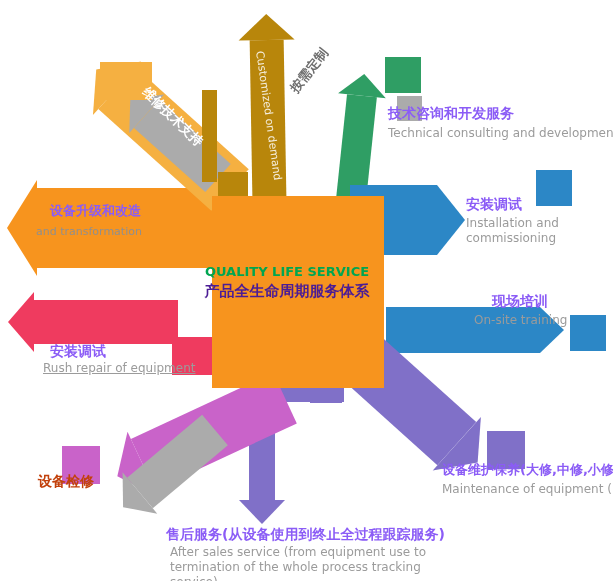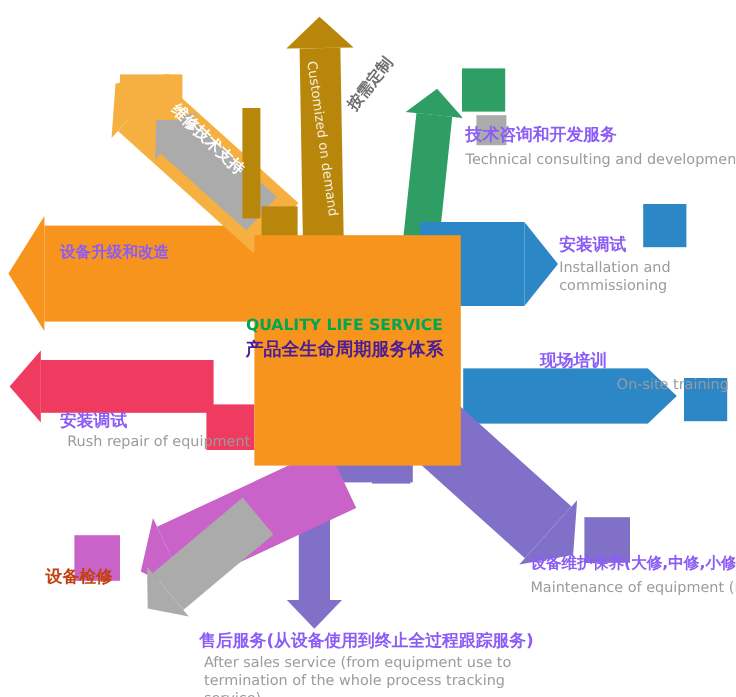--- a/index.html
+++ b/index.html
@@ -106,29 +106,30 @@
   <div class="lab rot" style="left:266px;top:50px;font-size:11px;color:rgba(255,255,255,0.85);transform:rotate(82deg);">Customized on demand</div>
 
   <div class="lab zh rot" style="left:150px;top:84px;color:#ffffff;font-size:13px;transform:rotate(44deg);">维修技术支持</div>
 
   <div class="lab zh" style="left:388px;top:105px;">技术咨询和开发服务</div>
   <div class="lab en" style="left:388px;top:126px;">Technical consulting and development</div>
 
   <div class="lab zh" style="left:466px;top:196px;">安装调试</div>
   <div class="lab en" style="left:466px;top:216px;width:150px;white-space:normal;">Installation and commissioning</div>
 
-  <div class="lab zh" style="left:450px;top:293px;">现场培训</div>
-  <div class="lab en" style="left:474px;top:313px;margin-left:40px;">On-site training</div>
+  <div class="lab zh" style="left:492px;top:293px;">现场培训</div>
+  <div class="lab en" style="left:474px;top:313px;">On-site training</div>
 
   <div class="lab zh" style="left:442px;top:462px;font-size:13px;">设备维护保养(大修,中修,小修,项修等)</div>
   <div class="lab en" style="left:442px;top:482px;">Maintenance of equipment (major, medium, minor and item repair)</div>
 
   <div class="lab zh" style="left:166px;top:526px;">售后服务(从设备使用到终止全过程跟踪服务)</div>
   <div class="lab en" style="left:170px;top:545px;width:270px;white-space:normal;">After sales service (from equipment use to termination of the whole process tracking service)</div>
 
   <div class="lab zh" style="left:38px;top:473px;color:#c2410c;">设备检修</div>
 
   <div class="lab zh" style="left:50px;top:343px;">安装调试</div>
-  <div class="lab en" style="left:56px;top:361px;">Rush repair of equipment</div>
+  <div class="lab en" style="left:43px;top:361px;text-decoration:underline;">Rush repair of equipment</div>
 
   <div class="lab zh" style="left:50px;top:203px;color:#8b5cf6;font-size:13px;">设备升级和改造</div>
+  <div class="lab" style="left:36px;top:225px;font-size:11px;color:#8f8f8f;">and transformation</div>
 
 </div>
 
 </body></html>

